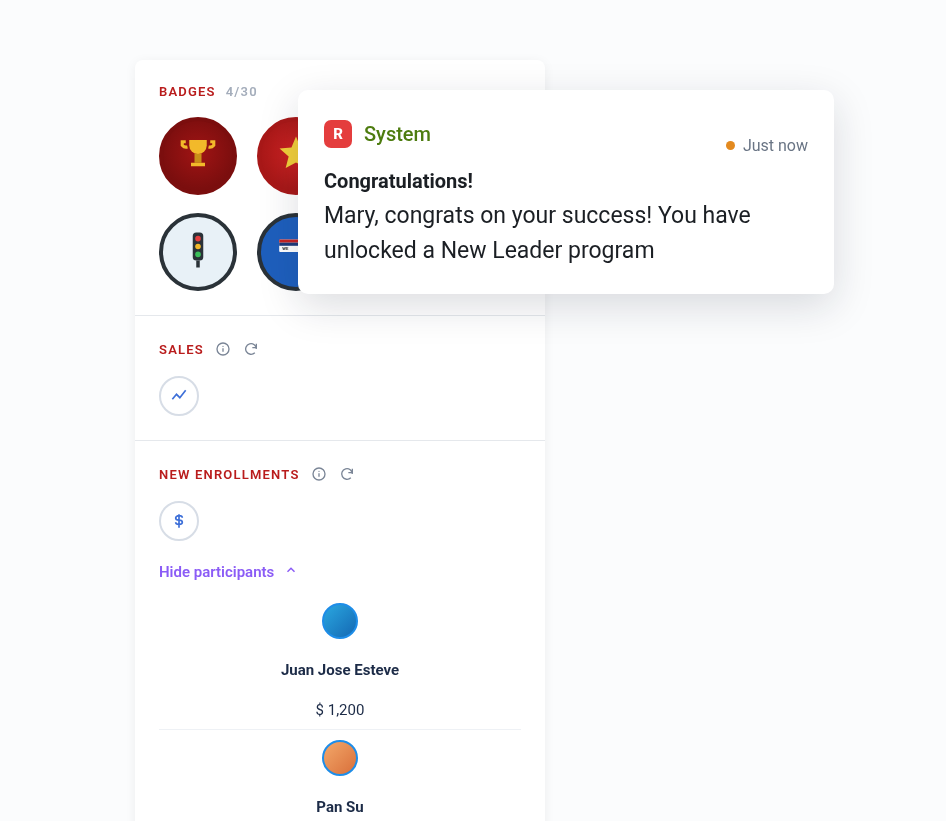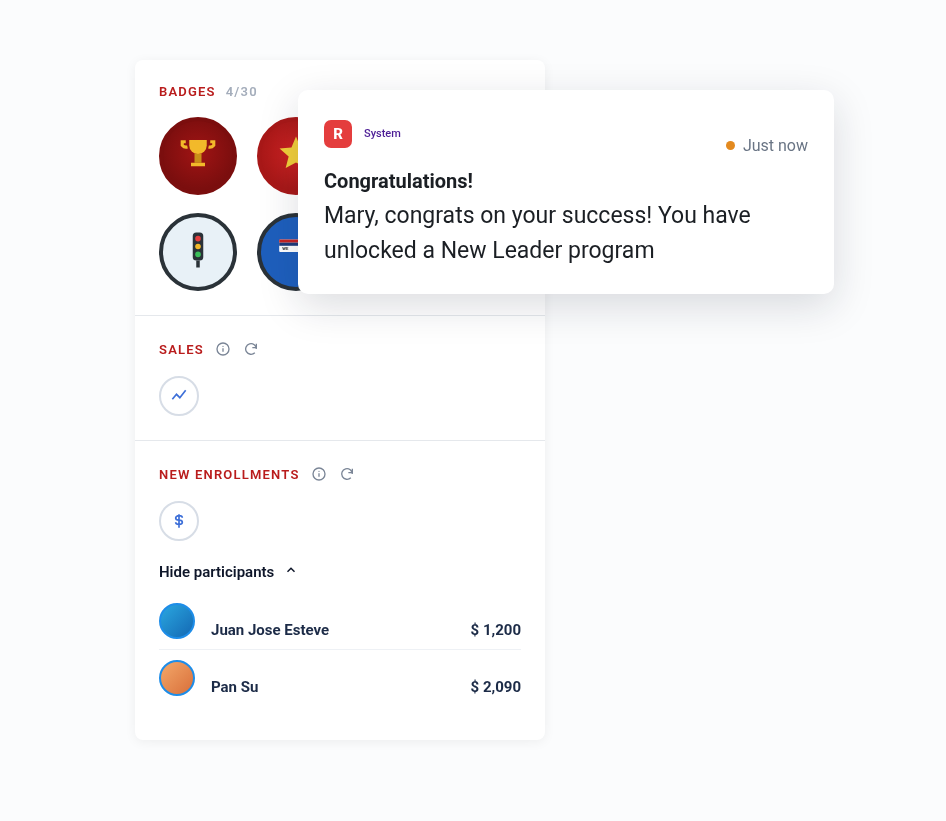--- a/index.html
+++ b/index.html
@@ -123,56 +123,57 @@
   }
   .progress-fill {
     height: 100%;
     background: #3d6fd8;
     border-radius: 3px;
   }
   .toggle-link {
     display: inline-flex;
     align-items: center;
     gap: 10px;
-    color: #0f172a;
+    color: #8b5cf6;
     font-size: 15px;
     font-weight: 600;
     margin-top: 22px;
     cursor: pointer;
   }
   .participants {
     margin-top: 12px;
   }
   .participant {
     display: flex;
-    align-items: flex-end;
-    gap: 16px;
+    align-items: center;
+    gap: 22px;
     padding: 10px 0;
     border-top: 1px solid #eef1f5;
+    flex-direction: column;
   }
   .participant:first-child { border-top: none; }
   .avatar {
     width: 36px;
     height: 36px;
     border-radius: 50%;
     border: 2px solid #1e8de8;
     background: linear-gradient(135deg,#f3a86a,#d96f3a);
     flex-shrink: 0;
     display:flex; align-items:center; justify-content:center;
     color:#fff; font-size:11px; font-weight:700;
   }
   .participant-name {
     flex: 1;
     font-size: 15px;
     font-weight: 700;
     color: #1c2b47;
   }
   .participant-amt {
     font-size: 15px;
-    font-weight: 700;
+    font-weight: 400;
     color: #1c2b47;
   }
   
   .toast {
     position: absolute;
     left: 298px;
     top: 90px;
     width: 536px;
     background: #fff;
     border-radius: 10px;
@@ -187,22 +188,22 @@
   }
   .toast-app-icon {
     width: 28px;
     height: 28px;
     border-radius: 7px;
     background: #e43d3d;
     display:flex;align-items:center;justify-content:center;
     color:#fff; font-weight:800; font-size:15px;
   }
   .toast-app {
-    color: #4c1d95;
-    font-size: 11px;
+    color: #4d7c0f;
+    font-size: 20px;
     font-weight: 500;
   }
   .toast-time {
     margin-left: auto;
     display: flex;
     align-items: center;
     gap: 8px;
     color: #6a7585;
     font-size: 16px;
     margin-top: 24px;

